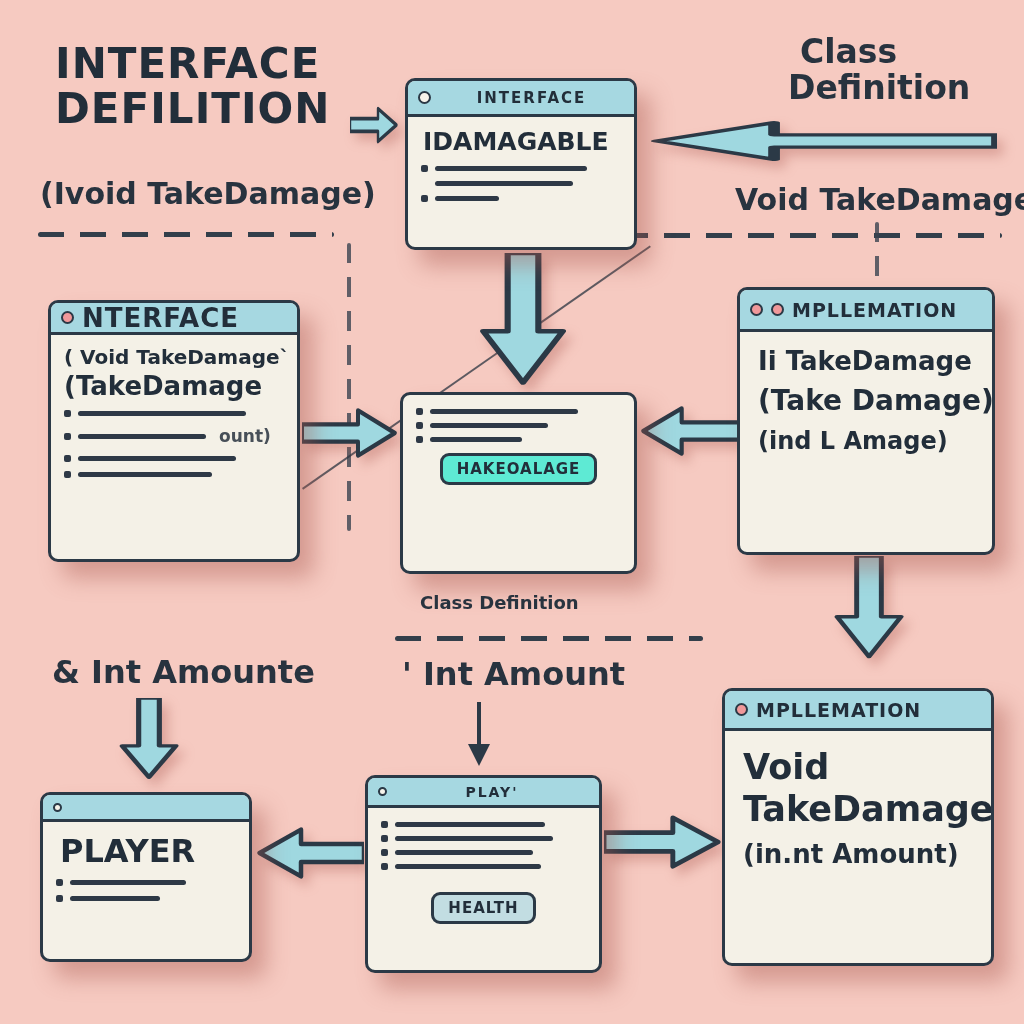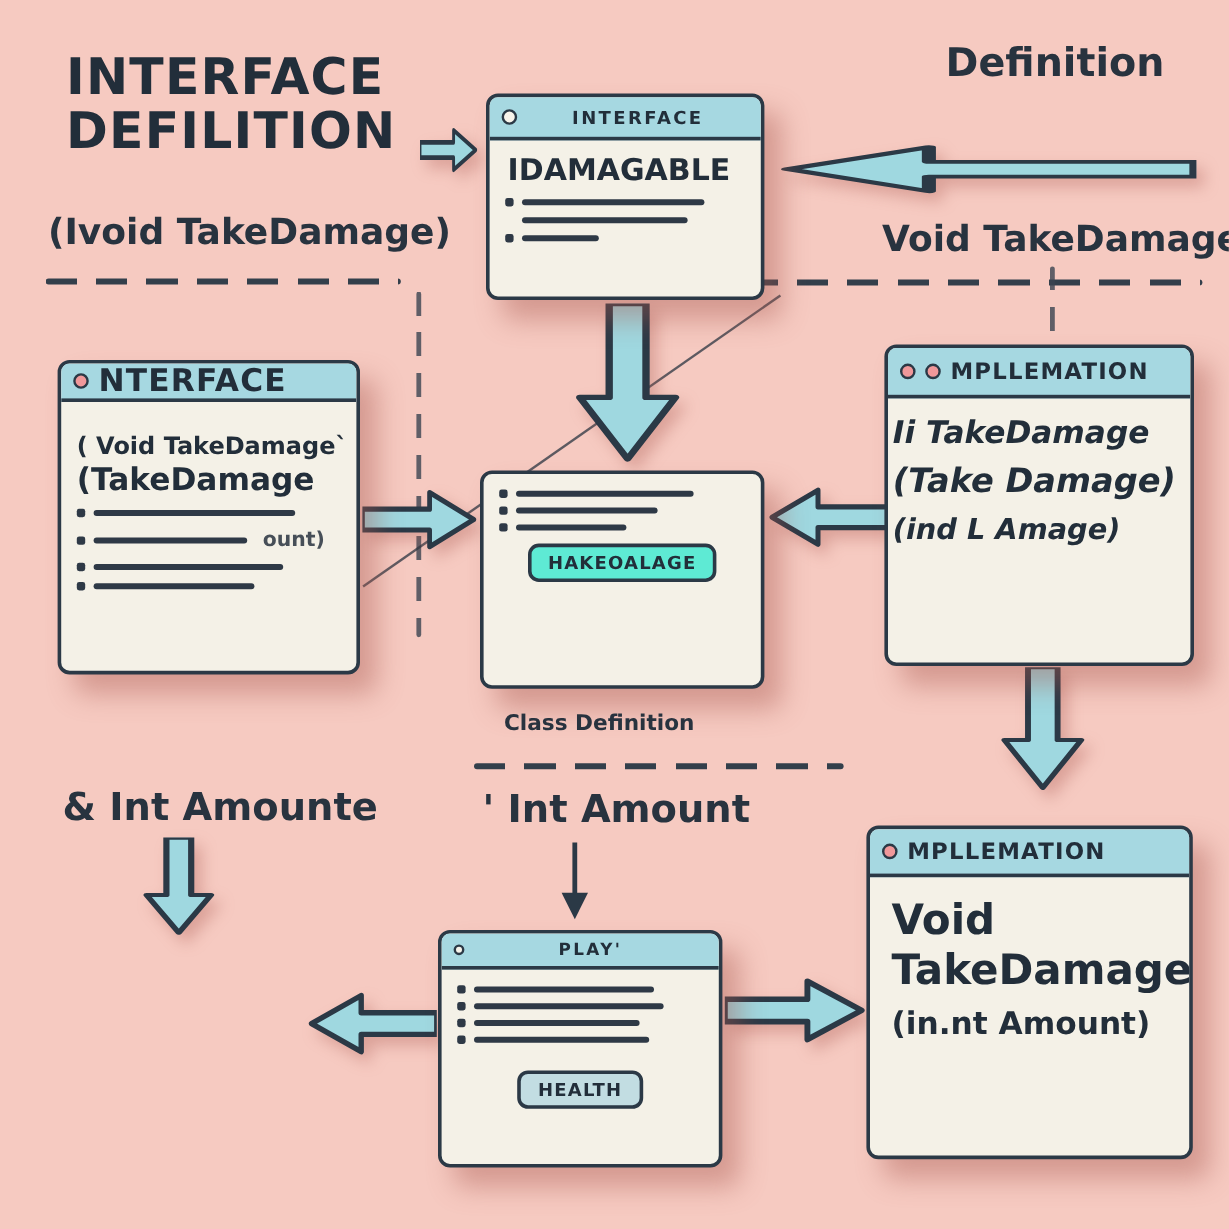--- a/index.html
+++ b/index.html
@@ -175,21 +175,21 @@
         </div>
     </div>
   </div>
 
   <div class="window" style="left:48px; top:300px; width:252px; height:262px;">
     <div class="titlebar" style="height:32px;">
       <span class="dot pink"></span>
       <span class="title-text" style="font-size:26px; letter-spacing:1px;">NTERFACE</span>
     </div>
     <div class="wbody">
-      <div class="bline" style="font-size:20px; margin-top:16px;text-align:center;">( Void TakeDamage`</div>
+      <div class="bline" style="font-size:20px; margin-top:2px;text-align:center;">( Void TakeDamage`</div>
       <div class="bline" style="font-size:26px; margin:2px 0 6px 0;">(TakeDamage</div>
       <div class="scr">
           <span class="sb"></span>
           <span class="bar" style="width:168px;"></span>
         </div>
       <div class="scr">
           <span class="sb"></span>
           <span class="bar" style="width:128px;"></span>
           <span class="faint">ount)</span>
         </div>
@@ -223,27 +223,44 @@
       </div>
     </div>
   </div>
 
   <div class="window" style="left:737px; top:287px; width:258px; height:268px;">
     <div class="titlebar" style="height:42px;">
       <span class="dot pink"></span>
       <span class="dot pink"></span>
       <span class="title-text" style="font-size:19px; letter-spacing:1px;">MPLLEMATION</span>
     </div>
-    <div class="wbody" style="padding:14px 4px;font-style:italic;">
+    <div class="wbody" style="padding:14px 18px;">
       <div class="bline" style="font-size:26px;">Ii TakeDamage</div>
       <div class="bline" style="font-size:28px; margin-top:8px;">(Take Damage)</div>
       <div class="bline" style="font-size:24px; margin-top:10px;">(ind L Amage)</div>
     </div>
   </div>
 
+  <div class="window" style="left:40px; top:792px; width:212px; height:170px;">
+    <div class="titlebar" style="height:27px;">
+      <span class="dot small"></span>
+      <span class="title-text" style="font-size:13px;"></span>
+    </div>
+    <div class="wbody">
+      <div class="big-label" style="font-size:32px; margin:2px 0 6px 4px;">PLAYER</div>
+      <div class="scr">
+          <span class="sb"></span>
+          <span class="bar" style="width:116px;"></span>
+        </div>
+      <div class="scr">
+          <span class="sb"></span>
+          <span class="bar" style="width:90px;"></span>
+        </div>
+    </div>
+  </div>
 
   <div class="window" style="left:365px; top:775px; width:237px; height:198px;">
     <div class="titlebar" style="height:30px;">
       <span class="dot small"></span>
       <span class="title-text" style="font-size:14px; margin:0 auto; letter-spacing:2px;">PLAY'</span>
     </div>
     <div class="wbody" style="padding-top:6px;">
       <div class="scr" style="margin:7px 0;">
           <span class="sb"></span>
           <span class="bar" style="width:150px;"></span>
@@ -279,20 +296,21 @@
   </div>
 
   <div class="h1" style="left:55px; top:42px;">
     <div>INTERFACE</div>
     <div>DEFILITION</div>
   </div>
 
   <div class="h2" style="left:40px; top:176px;">(Ivoid TakeDamage)</div>
 
   <div class="h2 light" style="left:800px; top:34px;">
+    <div>Class</div>
     <div style="margin-left:-12px;">Definition</div>
   </div>
 
   <div class="h2" style="left:735px; top:182px;">Void TakeDamage`</div>
 
   <div class="h2" style="left:420px; top:592px; font-size:18px;">Class Definition</div>
 
   <div class="h2" style="left:52px; top:653px; font-size:32px;">&amp; Int Amounte</div>
 
   <div class="h2" style="left:402px; top:655px; font-size:32px;">' Int Amount</div>

